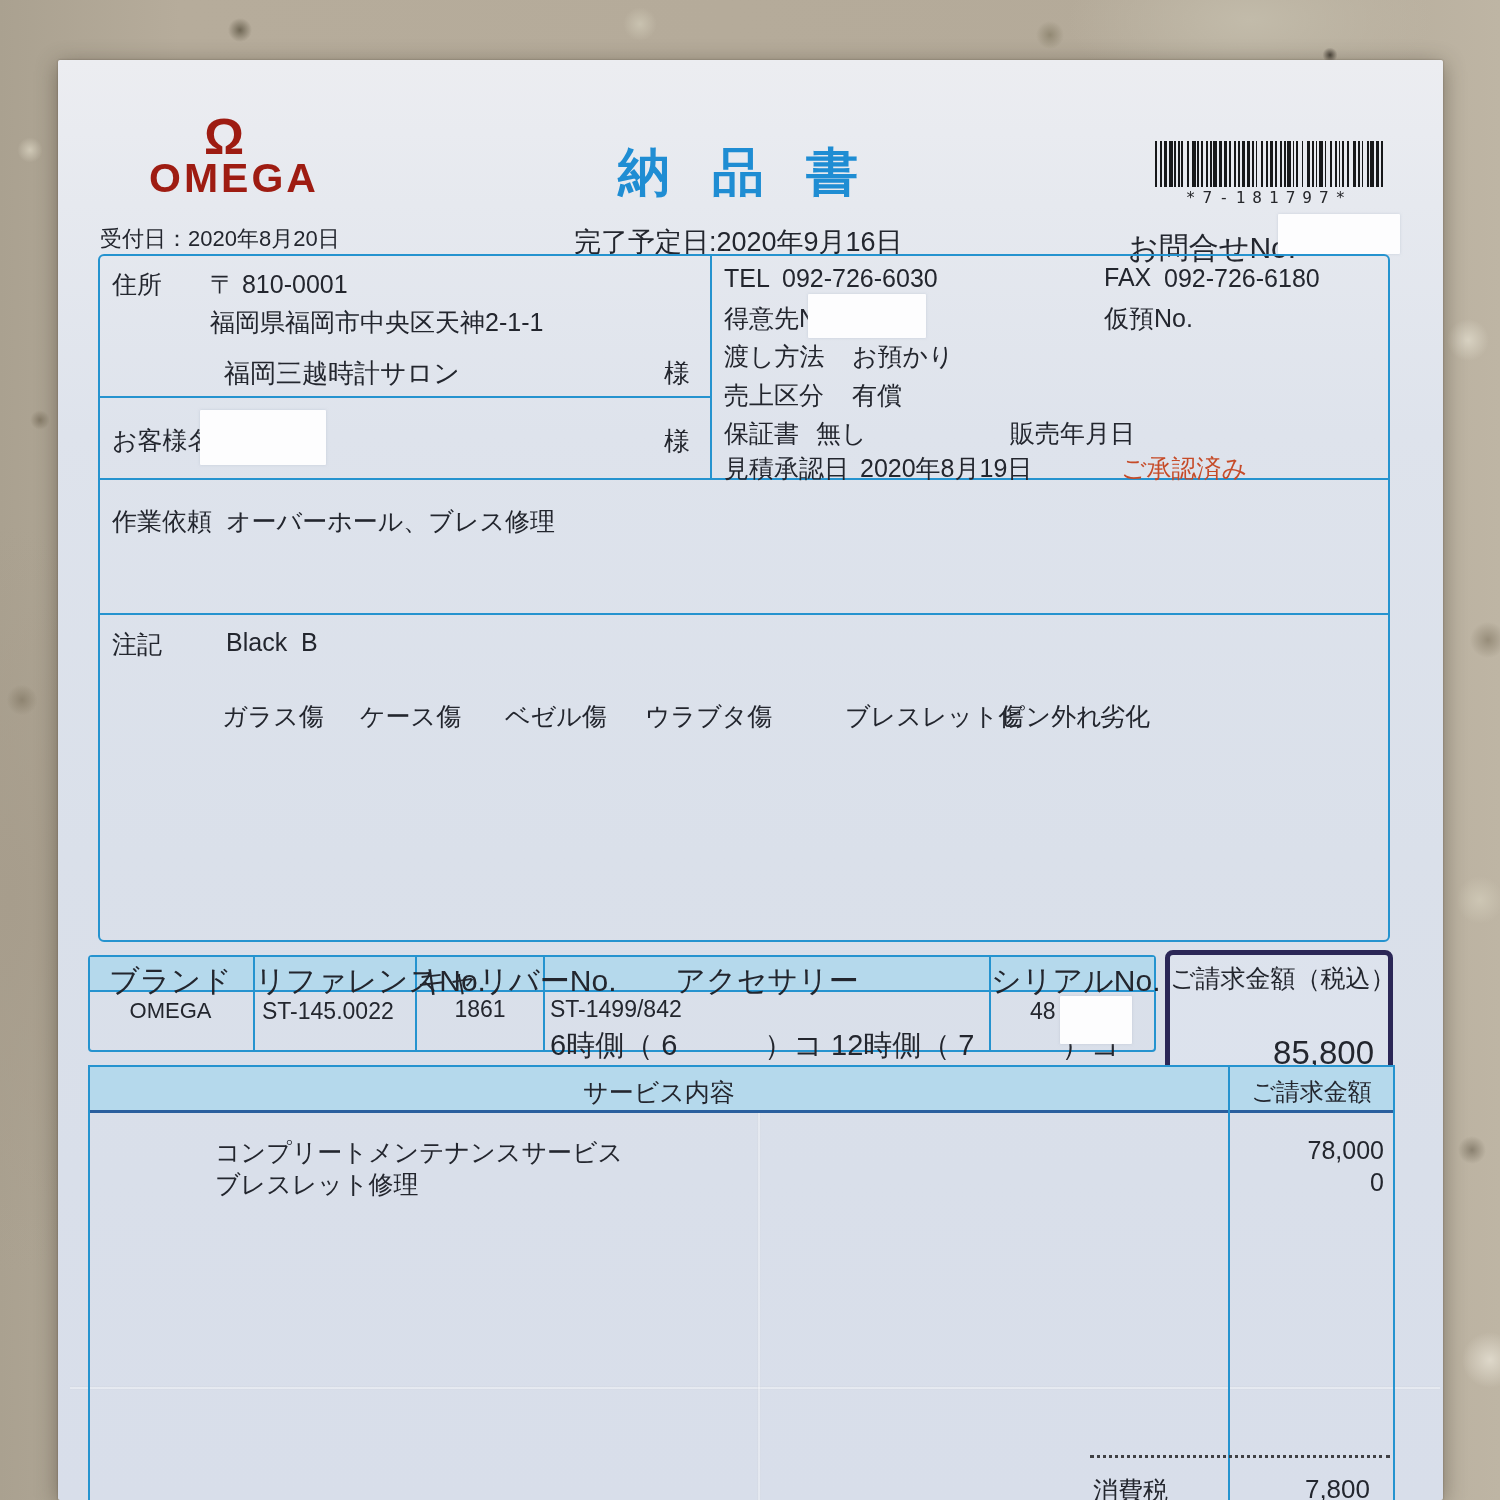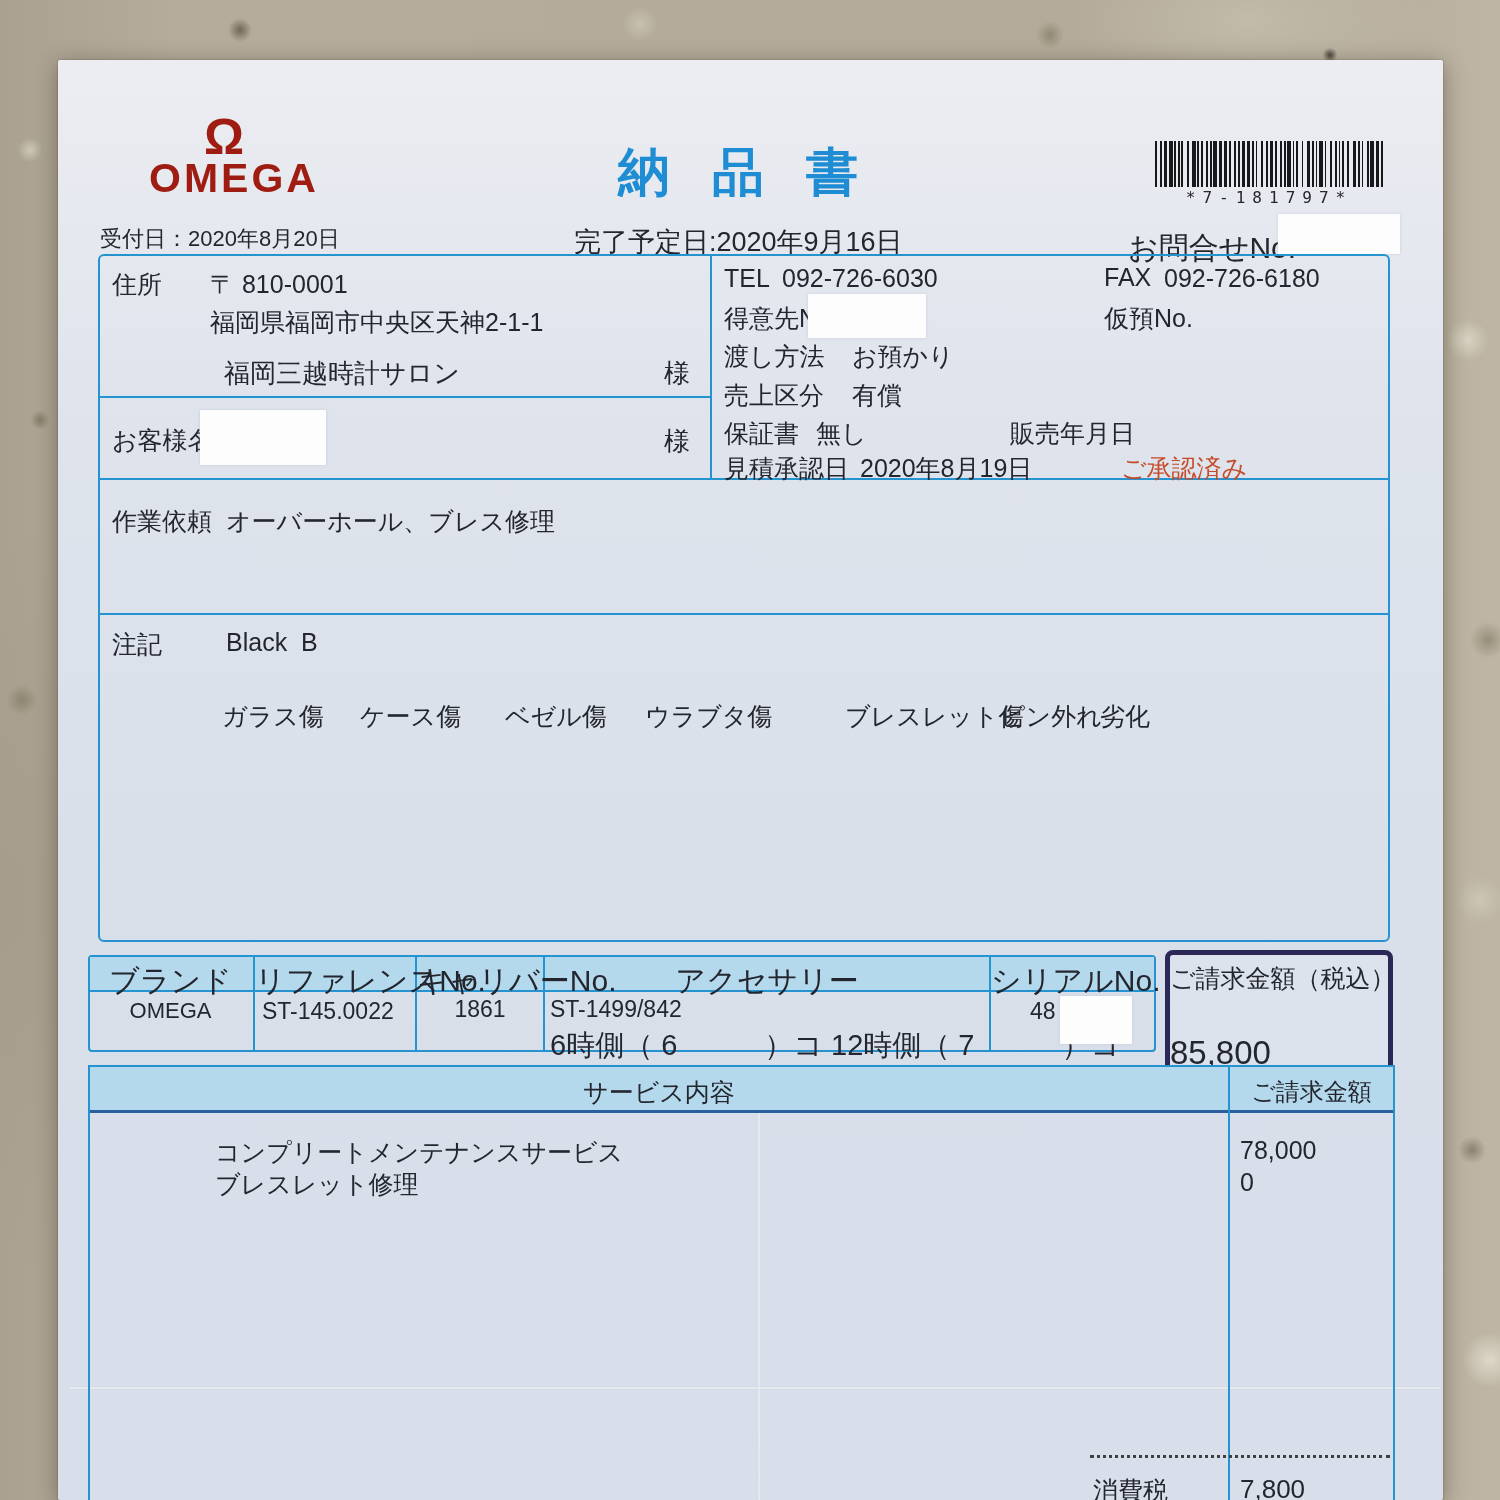--- a/index.html
+++ b/index.html
@@ -61,21 +61,21 @@
 
   
   .bluebox { position:absolute; border:2px solid #2593cf; border-radius:6px; }
   .bline { position:absolute; background:#2593cf; }
 
   .band { position:absolute; background:#b5d9ec; }
 
   .navybox { position:absolute; left:1165px; top:950px; width:228px; height:143px;
     border:5px solid #2b2757; border-radius:8px; background:rgba(230,236,244,.3); }
 
-  .right-num { position:absolute; text-align:left; white-space:nowrap; color:#23262e; }
+  .right-num { position:absolute; text-align:right; white-space:nowrap; color:#23262e; }
   .center-txt { position:absolute; text-align:center; white-space:nowrap; color:#23262e; }
 
   .red-txt { color:#c64b28; }
 
   .dotted-line { position:absolute; left:1090px; top:1455px; width:300px; height:0;
     border-top:3px dotted #3f4044; }
 </style>
 </head>
 <body>
 

